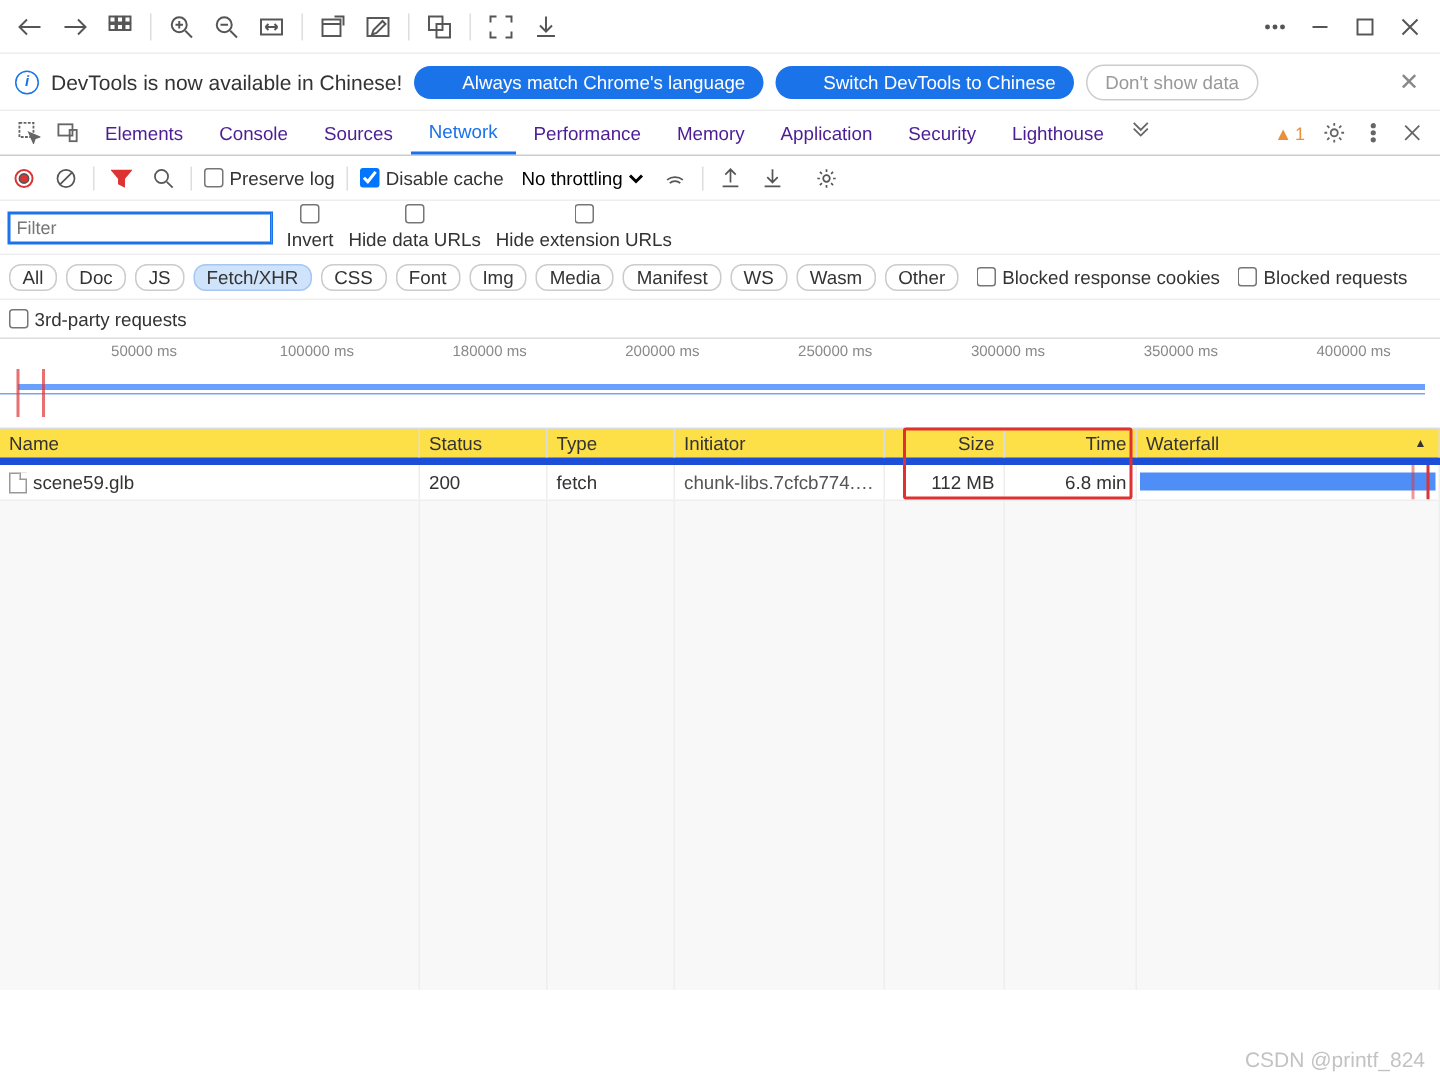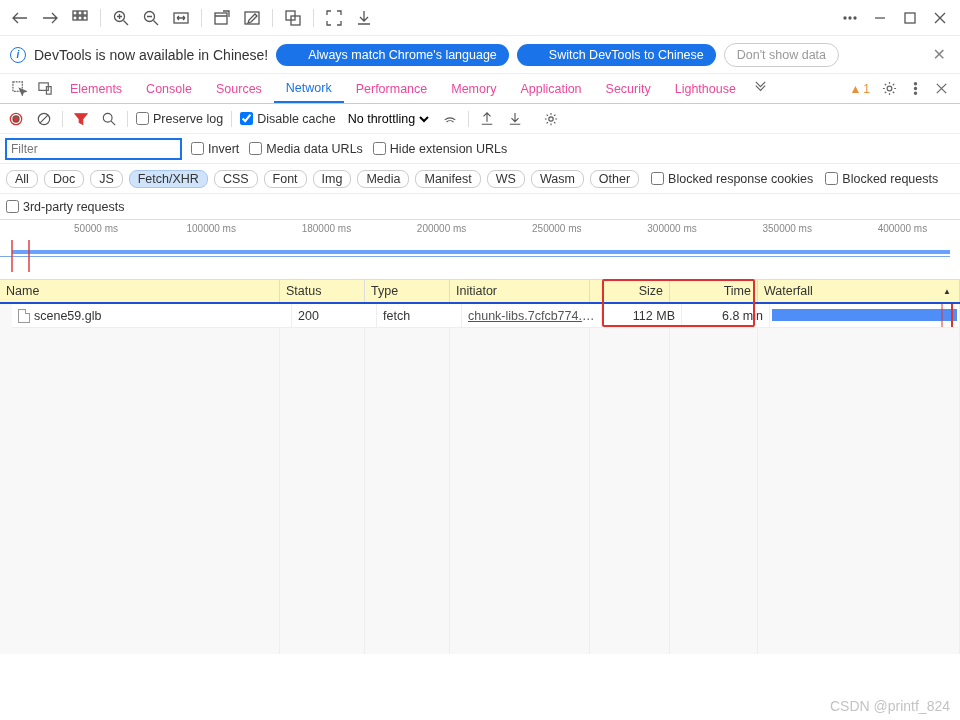--- a/index.html
+++ b/index.html
@@ -18,40 +18,40 @@
 .info-bar .info-text { font-size: 14px; color: #333; }
 .pill { border-radius: 13px; padding: 4px 12px; font-size: 12.5px; cursor: pointer; }
 .pill.blue { background: #1a73e8; color: #fff; padding-left: 32px; }
 .pill.gray { background: #fff; color: #999; border: 1px solid #ccc; }
 .info-bar .close { margin-left: auto; cursor: pointer; font-size: 16px; color: #888; padding: 4px; }
 
 
 .tabs-bar { height: 30px; border-bottom: 1px solid #ccc; display: flex; align-items: center; padding: 0 6px; gap: 0; }
 .tabs-bar .ico-btn { width: 26px; height: 26px; display: flex; align-items: center; justify-content: center; cursor: pointer; }
 .tabs-bar svg { width: 15px; height: 15px; stroke: #666; fill: none; stroke-width: 1.3; }
-.tabs-bar .tab { padding: 6px 12px; cursor: pointer; color: #ec4899; font-size: 12.5px; }
+.tabs-bar .tab { padding: 6px 12px; cursor: pointer; color: #4c1d95; font-size: 12.5px; }
 .tabs-bar .tab.active { color: #1a73e8; border-bottom: 2px solid #1a73e8; margin-bottom: -1px; }
 .tabs-bar .spacer { flex: 1; }
 .tabs-bar .warn { color: #e8913a; display: flex; align-items: center; gap: 2px; font-size: 12px; margin-right: 6px; }
 
 
 .net-toolbar { height: 30px; border-bottom: 1px solid #eee; display: flex; align-items: center; padding: 0 6px; gap: 8px; }
 .net-toolbar .ico { width: 20px; height: 20px; display: flex; align-items: center; justify-content: center; cursor: pointer; }
 .net-toolbar .record svg circle.outer { stroke: #d33; fill: none; stroke-width: 1.5; }
 .net-toolbar .record svg circle.inner { fill: #d33; }
 .net-toolbar .sep { width: 1px; height: 16px; background: #ddd; }
 .net-toolbar .funnel svg { fill: #d33; stroke: #d33; }
 .net-toolbar label { display: flex; align-items: center; gap: 4px; font-size: 12.5px; cursor: pointer; }
 .net-toolbar select { border: none; font-size: 12.5px; background: transparent; cursor: pointer; }
 .net-toolbar svg { width: 14px; height: 14px; stroke: #555; fill: none; stroke-width: 1.3; }
 
 
 .filter-row { min-height: 30px; border-bottom: 1px solid #eee; display: flex; align-items: center; flex-wrap: wrap; padding: 2px 6px; gap: 10px; }
 .filter-input { width: 175px; height: 20px; border: 1px solid #1a73e8; outline: 1px solid #1a73e8; font-size: 12px; padding: 1px 4px; }
-.filter-row label { display: flex; align-items: center; gap: 4px; font-size: 12.5px; cursor: pointer; }
+.filter-row label { display: flex; align-items: center; gap: 4px; font-size: 12.5px; cursor: pointer; flex-direction: column; }
 
 
 .chip-row { min-height: 30px; border-bottom: 1px solid #eee; display: flex; align-items: center; flex-wrap: wrap; padding: 2px 6px; gap: 6px; }
 .chip { border: 1px solid #ccc; border-radius: 8px; padding: 1px 8px; font-size: 12.5px; cursor: pointer; }
 .chip.active { background: #cfe3fb; border-color: #a7c7f2; }
 .chip-row label { display: flex; align-items: center; gap: 4px; font-size: 12.5px; margin-left: 6px; cursor: pointer; }
 
 .third-row { height: 26px; border-bottom: 1px solid #ddd; display: flex; align-items: center; padding: 0 6px; }
 .third-row label { display: flex; align-items: flex-start; gap: 4px; font-size: 12.5px; cursor: pointer; }
 
@@ -59,36 +59,36 @@
 .timeline { height: 60px; border-bottom: 1px solid #ddd; position: relative; }
 .timeline .ticks { height: 20px; position: relative; }
 .timeline .tick { position: absolute; top: 3px; font-size: 10px; color: #888; transform: translateX(-50%); white-space: nowrap; }
 .timeline .graph { position: absolute; top: 20px; left: 0; right: 10px; height: 36px; }
 .timeline .graph .gridline { position: absolute; left: 0; right: 0; top: 16px; height: 1px; background: #7aa7e8; }
 .timeline .redbar1 { position: absolute; left: 11px; top: 0; bottom: 4px; width: 2px; background: #d33; opacity: .7; }
 .timeline .redbar2 { position: absolute; left: 28px; top: 0; bottom: 4px; width: 2px; background: #d33; opacity: .7; }
 .timeline .bluespan { position: absolute; left: 12px; right: 0; top: 10px; height: 4px; background: #6aa1ff; }
 
 
-.tbl-header { height: 24px; border-bottom: 2px solid #1d4ed8; display: flex; background: #fef9c3; }
+.tbl-header { height: 24px; border-bottom: 5px solid #1d4ed8; display: flex; background: #fde047; }
 .tbl-header > div { border-right: 1px solid #ddd; padding: 4px 6px; font-size: 12.5px; color: #333; display: flex; align-items: center; }
 .col-name { width: 280px; }
 .col-status { width: 85px; }
 .col-type { width: 85px; }
 .col-init { width: 140px; }
 .col-size { width: 80px; justify-content: flex-end; }
 .col-time { width: 88px; justify-content: flex-end; }
 .col-wf { flex: 1; position: relative; }
 .tbl-header .col-wf .sort { position: absolute; right: 8px; font-size: 8px; }
 
 
-.tbl-body { position: relative; height: 350px; background: #f8f8f8; padding-left: 12px; }
+.tbl-body { position: relative; height: 350px; background: #f8f8f8; }
 .tbl-row { height: 24px; display: flex; background: #fff; border-bottom: 1px solid #eee; position: relative; }
 .tbl-row > div { border-right: 1px solid #eee; padding: 4px 6px; font-size: 12.5px; display: flex; align-items: center; overflow: hidden; white-space: nowrap; }
-.tbl-row .col-init span { color: #555; text-decoration: underline; text-overflow: ellipsis; overflow: hidden; cursor: pointer; }
+.tbl-row .col-init span { color: #555; text-overflow: ellipsis; overflow: hidden; cursor: pointer; }
 .tbl-row .col-wf { padding: 0; }
 .tbl-row .file-ico { width: 12px; height: 14px; border: 1px solid #999; margin-right: 4px; position: relative; }
 .tbl-row .file-ico::after { content: ''; position: absolute; top: -1px; right: -1px; width: 4px; height: 4px; background: #fff; border-left: 1px solid #999; border-bottom: 1px solid #999; }
 .tbl-body .vgrid { position: absolute; top: 0; bottom: 0; display: flex; left: 0; right: 0; pointer-events: none; }
 .tbl-body .vgrid > div { border-right: 1px solid #eee; }
 .highlight-box { position: absolute; border: 2px solid #e03030; border-radius: 2px; pointer-events: none; }
 
 .waterfall-bar { position: absolute; left: 2px; right: 2px; top: 5px; height: 12px; background: #4f8ef7; }
 .waterfall-red1 { position: absolute; right: 6px; top: 0; bottom: 0; width: 2px; background: #d33; }
 .waterfall-red2 { position: absolute; right: 16px; top: 0; bottom: 0; width: 2px; background: #d33; opacity: .5; }
@@ -316,21 +316,21 @@
 </div>
 
 <div class="filter-row">
   <input class="filter-input" placeholder="Filter" style="">
   <label>
       <input type="checkbox" style="">
       <span>Invert</span>
     </label>
   <label>
       <input type="checkbox" style="">
-      <span>Media data URLs</span>
+      <span>Hide data URLs</span>
     </label>
   <label>
       <input type="checkbox" style="">
       <span>Hide extension URLs</span>
     </label>
 </div>
 
 <div class="chip-row">
   <span class="chip">All</span>
   <span class="chip">Doc</span>

